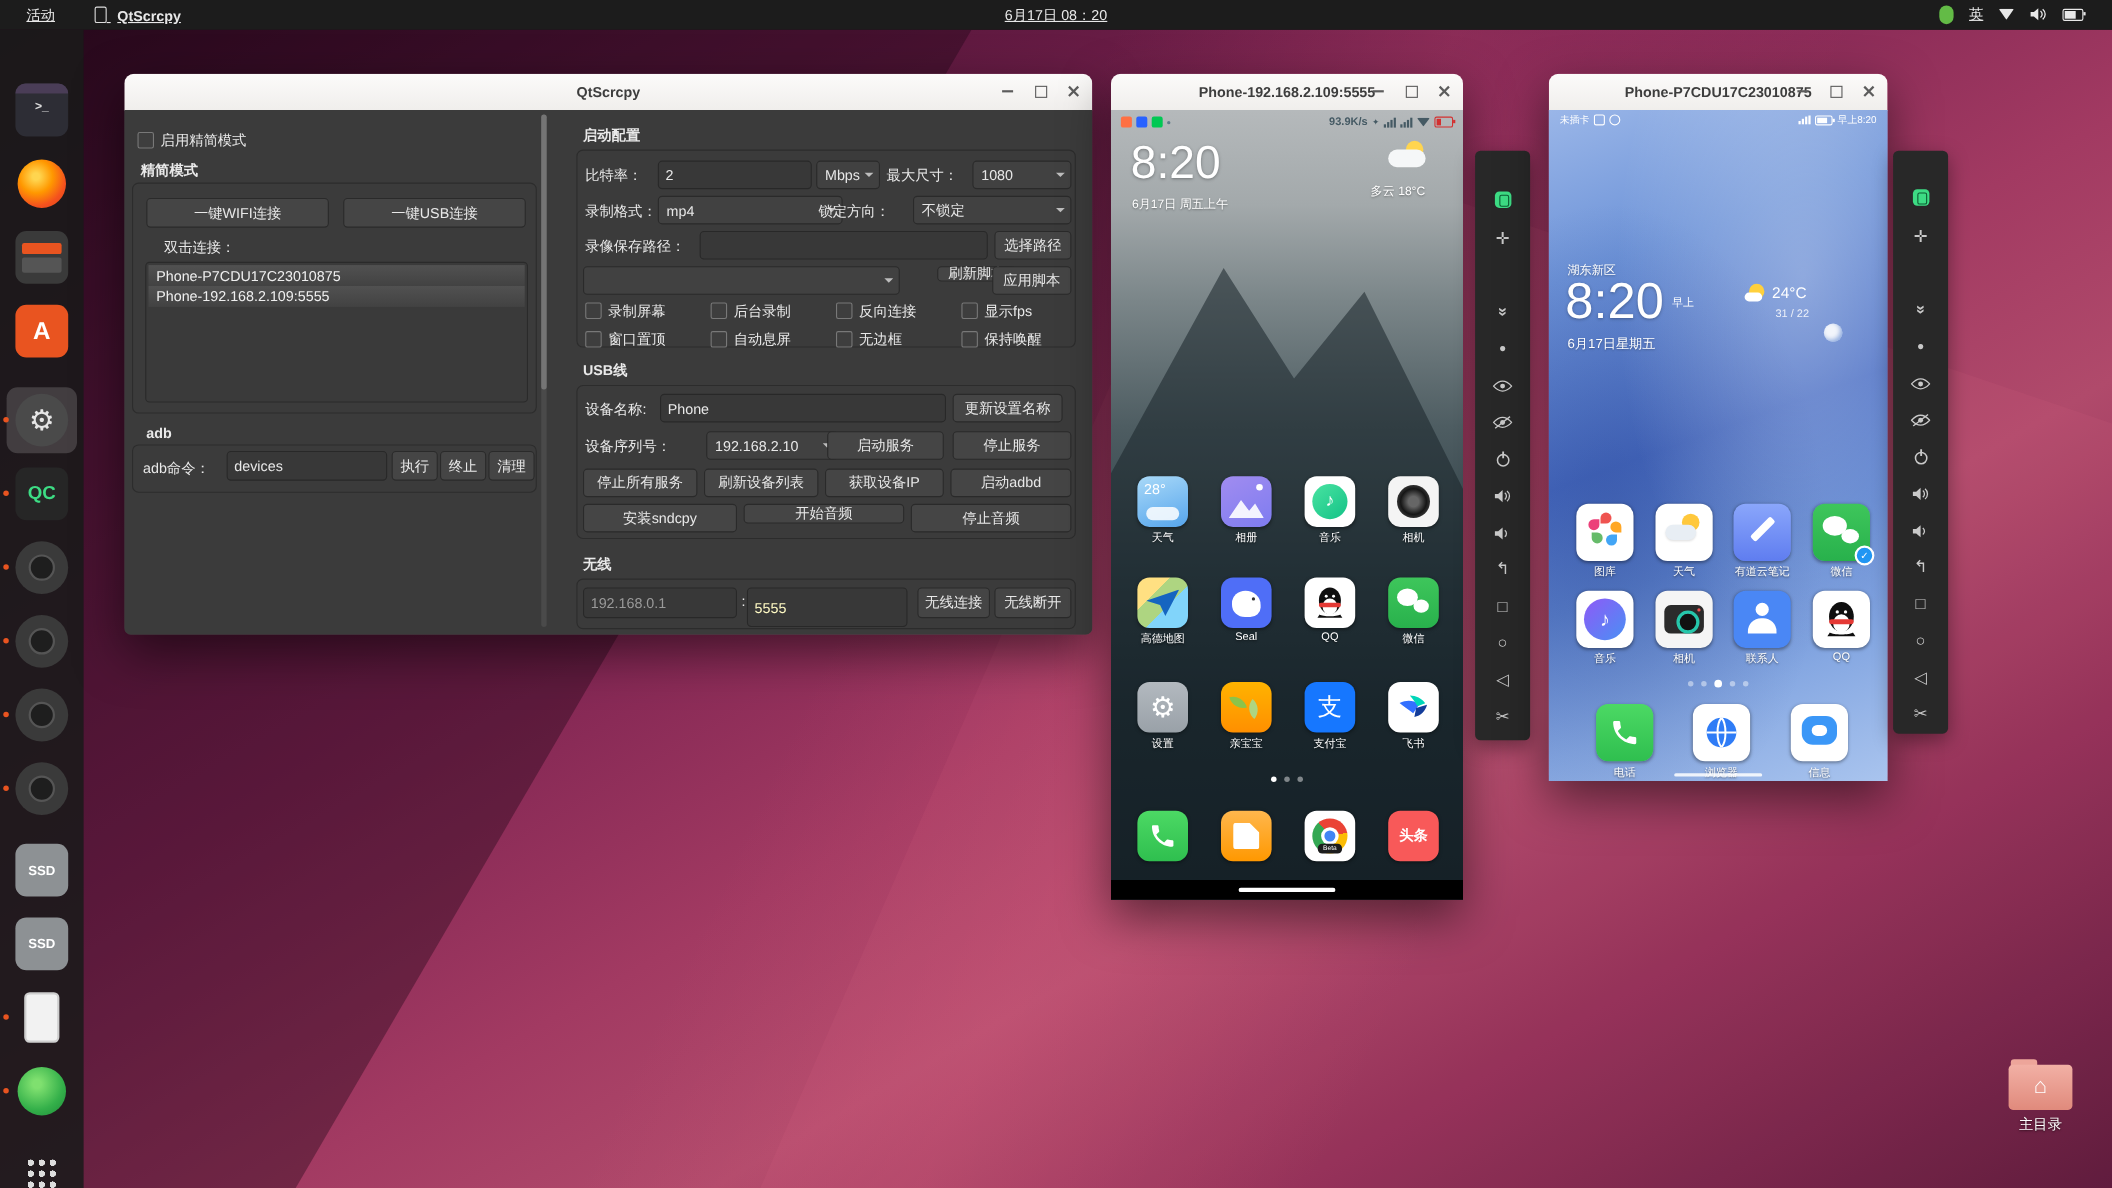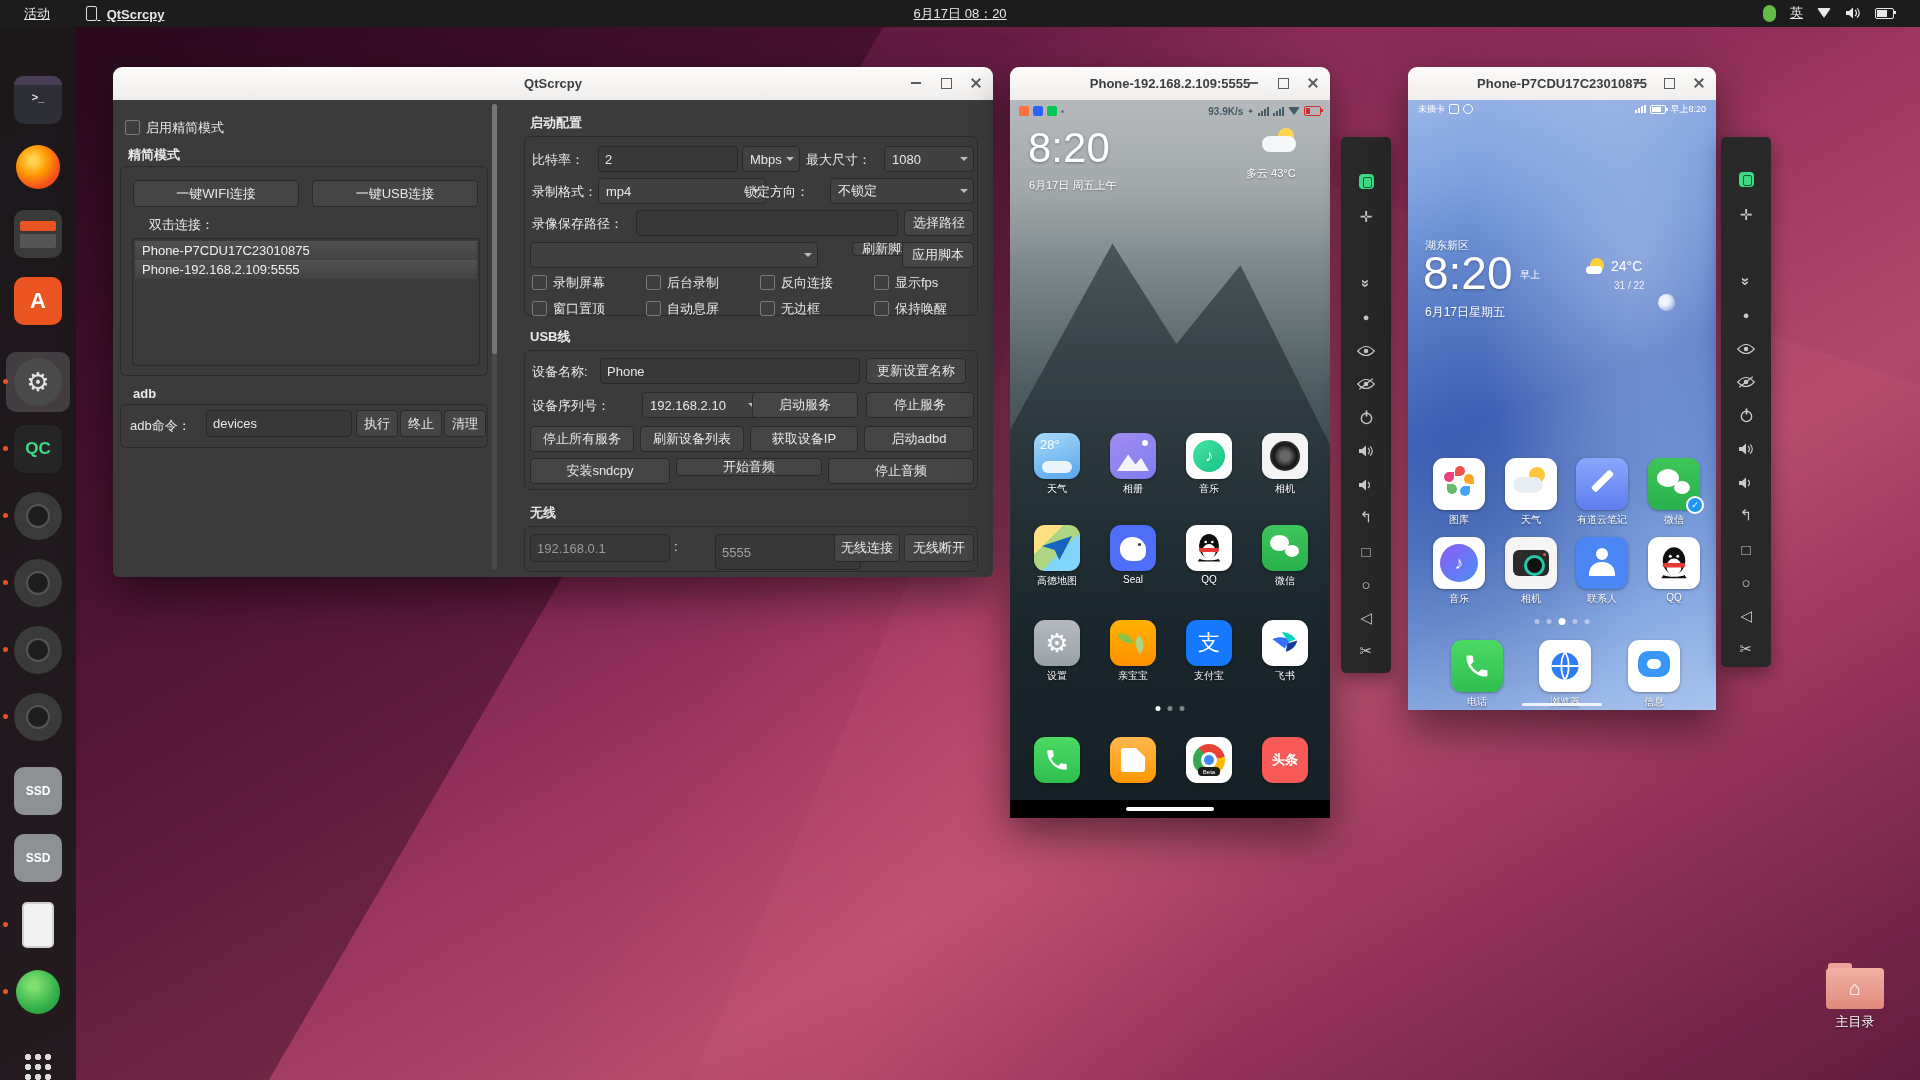--- a/index.html
+++ b/index.html
@@ -308,21 +308,21 @@
     <div class="qbtn" style="left:637px;top:359px;width:108px;height:26px">获取设备IP</div>
     <div class="qbtn" style="left:751px;top:359px;width:110px;height:26px">启动adbd</div>
     <div class="qbtn" style="left:417px;top:391px;width:140px;height:26px">安装sndcpy</div>
     <div class="qbtn" style="left:563px;top:391px;width:146px;height:18px">开始音频</div>
     <div class="qbtn" style="left:715px;top:391px;width:146px;height:26px">停止音频</div>
 
     <span class="qlabel" style="left:417px;top:437px;font-weight:bold">无线</span>
     <div class="qgroup" style="left:411px;top:459px;width:454px;height:46px"></div>
     <div class="qinp" style="left:417px;top:467px;width:140px;height:28px;color:#9a9a9a">192.168.0.1</div>
     <span class="qlabel" style="left:561px;top:472px">:</span>
-    <div class="qinp" style="left:602px;top:467px;width:146px;height:36px;color:#a3a3a3">5555</div>
+    <div class="qinp" style="left:566px;top:467px;width:146px;height:36px;color:#fef9c3">5555</div>
     <div class="qbtn" style="left:721px;top:467px;width:66px;height:28px">无线连接</div>
     <div class="qbtn" style="left:791px;top:467px;width:70px;height:28px">无线断开</div>
   </div>
 
   <div class="abs win" style="left:1010px;top:67px;width:320px;height:751px">
     <div class="tbar">
       <span>Phone-192.168.2.109:5555</span>
       <span class="wcs">
         <span class="wc wc-min">
             <i></i>
@@ -368,21 +368,21 @@
             </span>
         </span>
       </div>
 
       <div class="abs" style="left:18px;top:24px;color:#fff;font-weight:300;font-size:42px;text-shadow:0 1px 3px rgba(0,0,0,.35)">8:20</div>
       <div class="abs" style="left:19px;top:78px;color:#fff;font-size:11px;text-shadow:0 1px 2px rgba(0,0,0,.4)">6月17日 周五上午</div>
       <div class="abs" style="left:252px;top:28px">
         <span class="abs" style="left:16px;top:0;width:16px;height:16px;border-radius:50%;background:#ffd54f"></span>
         <span class="abs" style="left:0;top:8px;width:34px;height:16px;border-radius:10px;background:#f5f7f8"></span>
       </div>
-      <div class="abs" style="left:236px;top:66px;color:#fff;font-size:11px;text-shadow:0 1px 2px rgba(0,0,0,.4)">多云  43°C</div>
+      <div class="abs" style="left:236px;top:66px;color:#fff;font-size:11px;text-shadow:0 1px 2px rgba(0,0,0,.4)">多云  18°C</div>
 
       <div class="papp" style="left:24px;top:333px;width:46px">
         <div class="ic ic46" style="background:linear-gradient(160deg,#a9d9f8,#56a5ec)">
           <span class="abs" style="left:6px;top:4px;color:#fff;font-size:13px">28°</span>
           <span class="abs" style="left:8px;top:28px;width:30px;height:12px;border-radius:8px;background:rgba(255,255,255,.85)"></span>
         </div>
         <div class="lb">天气</div>
       </div>
       <div class="papp" style="left:100px;top:333px;width:46px">
         <div class="ic ic46" style="background:linear-gradient(150deg,#a18cf0,#7e7cf0)">

